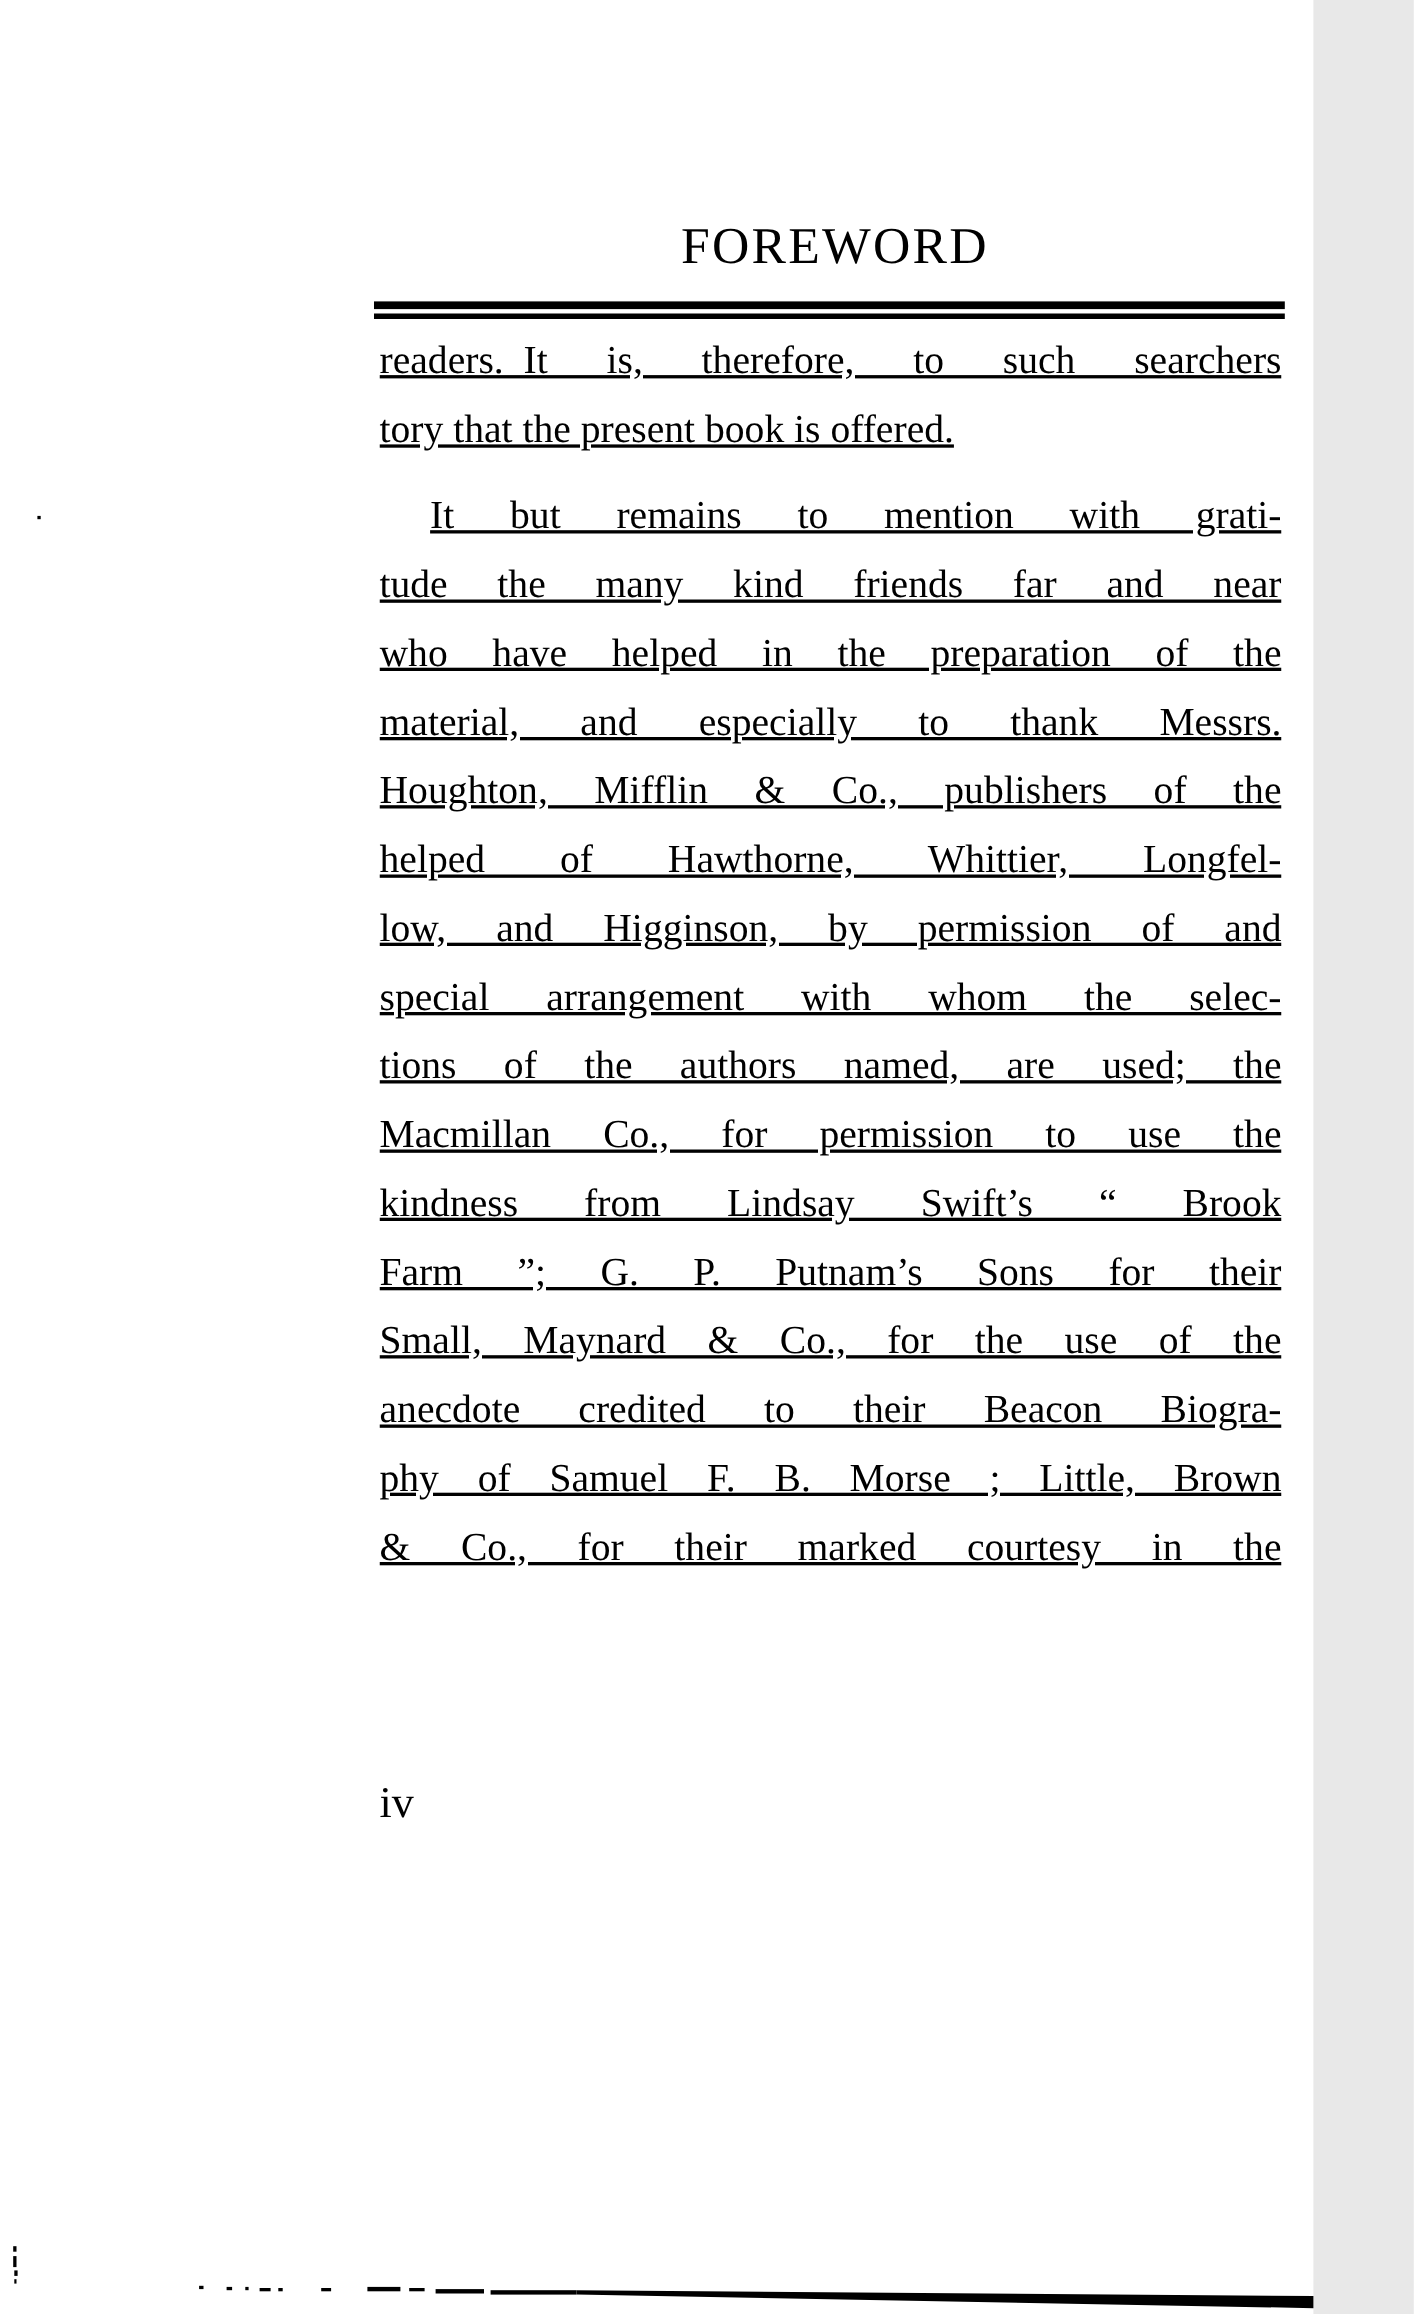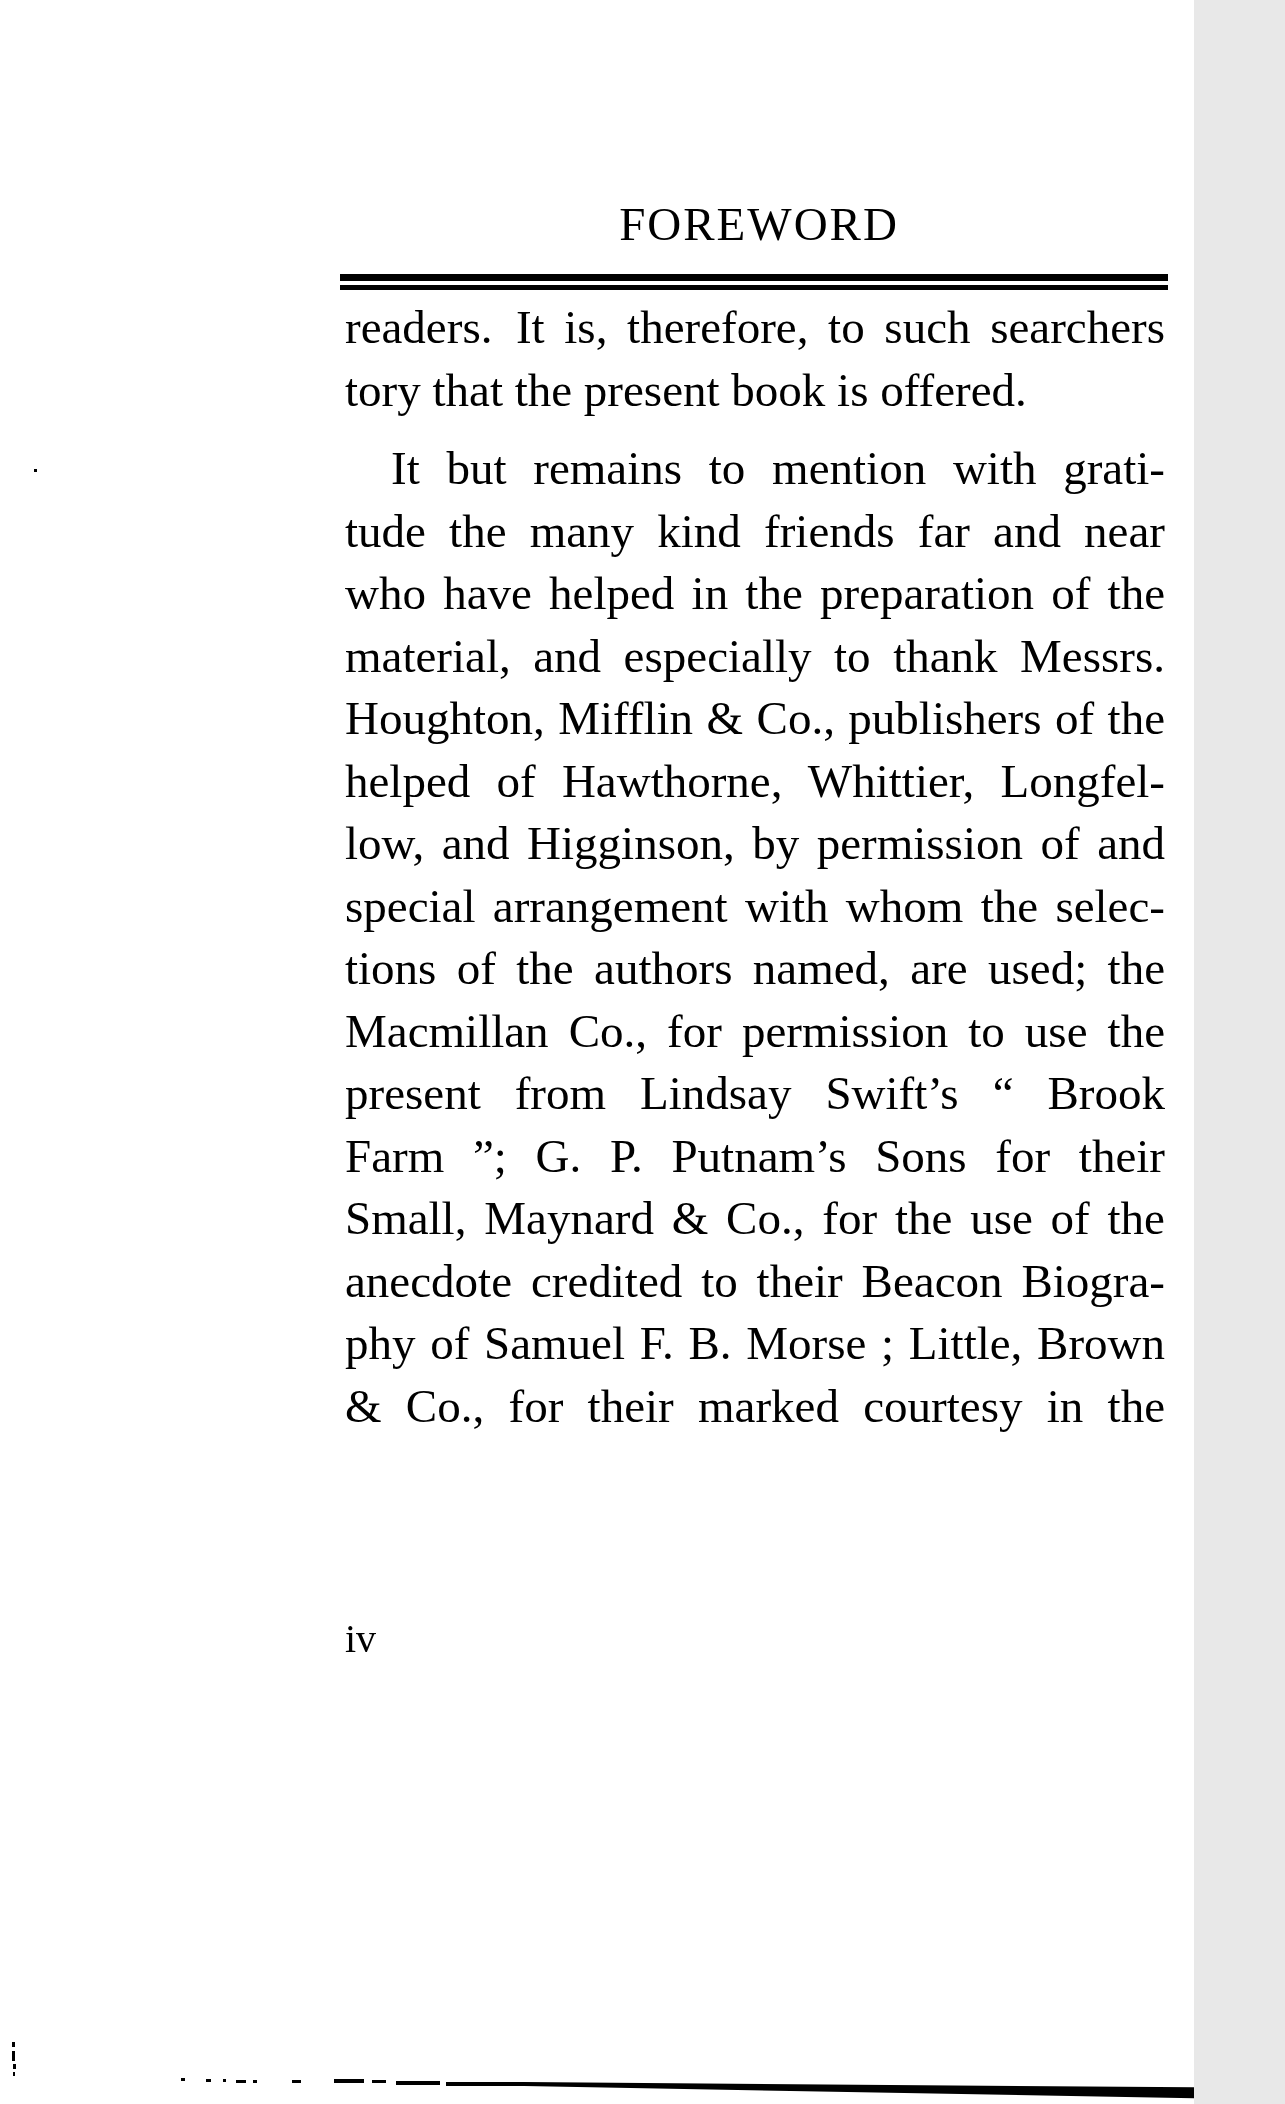--- a/index.html
+++ b/index.html
@@ -37,22 +37,23 @@
     height: 16px;
     border-top: 7px solid #000;
     border-bottom: 5px solid #000;
     box-sizing: border-box;
   }
   .body-text {
     position: absolute;
     left: 345px;
     top: 296px;
     width: 820px;
-    font-size: 47px;
+    font-size: 36px;
     line-height: 62.5px;
+    text-decoration: underline;
   }
   .text-line {
     height: 62.5px;
     overflow: hidden;
     text-align: justify;
     text-align-last: justify;
   }
   .text-line.end {
     text-align: right;
     text-align-last: left;
@@ -92,21 +93,21 @@
       <div class="text-line indent">It but remains to mention with grati-</div>
       <div class="text-line">tude the many kind friends far and near</div>
       <div class="text-line">who have helped in the preparation of the</div>
       <div class="text-line">material, and especially to thank Messrs.</div>
       <div class="text-line">Houghton, Mifflin &amp; Co., publishers of the</div>
       <div class="text-line">helped of Hawthorne, Whittier, Longfel-</div>
       <div class="text-line">low, and Higginson, by permission of and</div>
       <div class="text-line">special arrangement with whom the selec-</div>
       <div class="text-line">tions of the authors named, are used; the</div>
       <div class="text-line">Macmillan Co., for permission to use the</div>
-      <div class="text-line">present from Lindsay Swift’s “ Brook</div>
+      <div class="text-line">kindness from Lindsay Swift’s “ Brook</div>
       <div class="text-line">Farm ”; G. P. Putnam’s Sons for their</div>
       <div class="text-line">Small, Maynard &amp; Co., for the use of the</div>
       <div class="text-line">anecdote credited to their Beacon Biogra-</div>
       <div class="text-line">phy of Samuel F. B. Morse ; Little, Brown</div>
       <div class="text-line">&amp; Co., for their marked courtesy in the</div>
     </div>
 
   <div class="page-number">iv</div>
 
   <svg class="scan-artifacts" width="1285" height="2104" viewBox="0 0 1285 2104">

